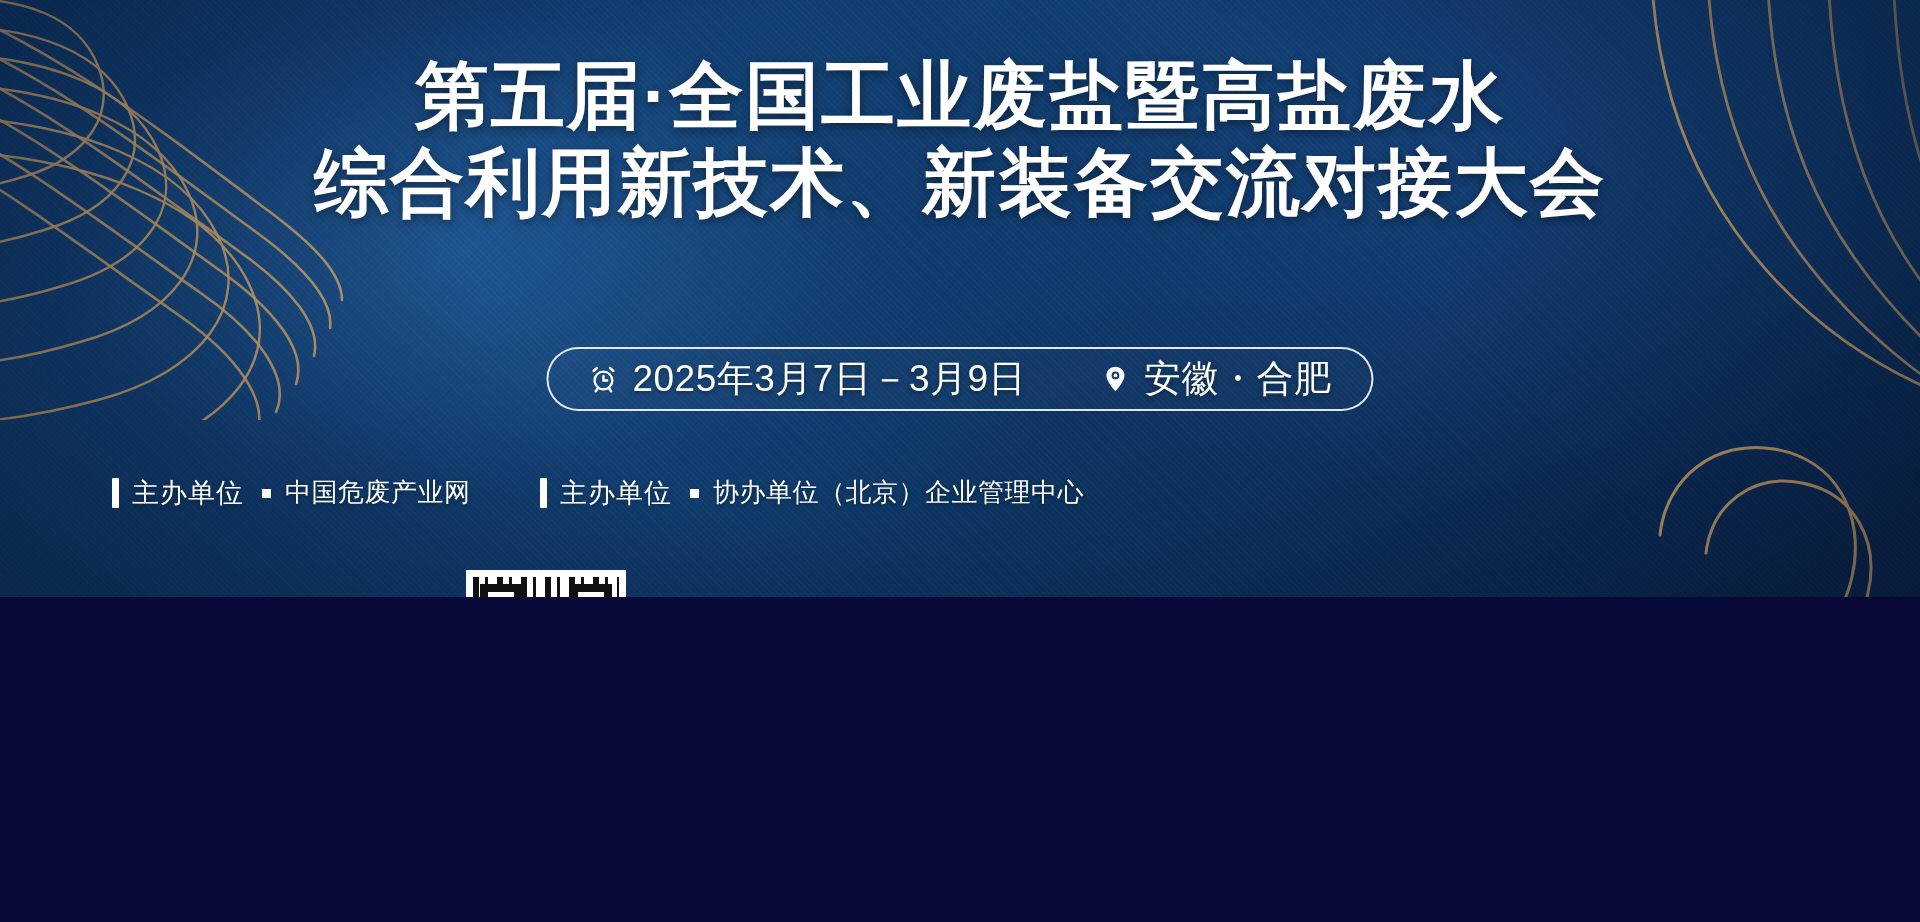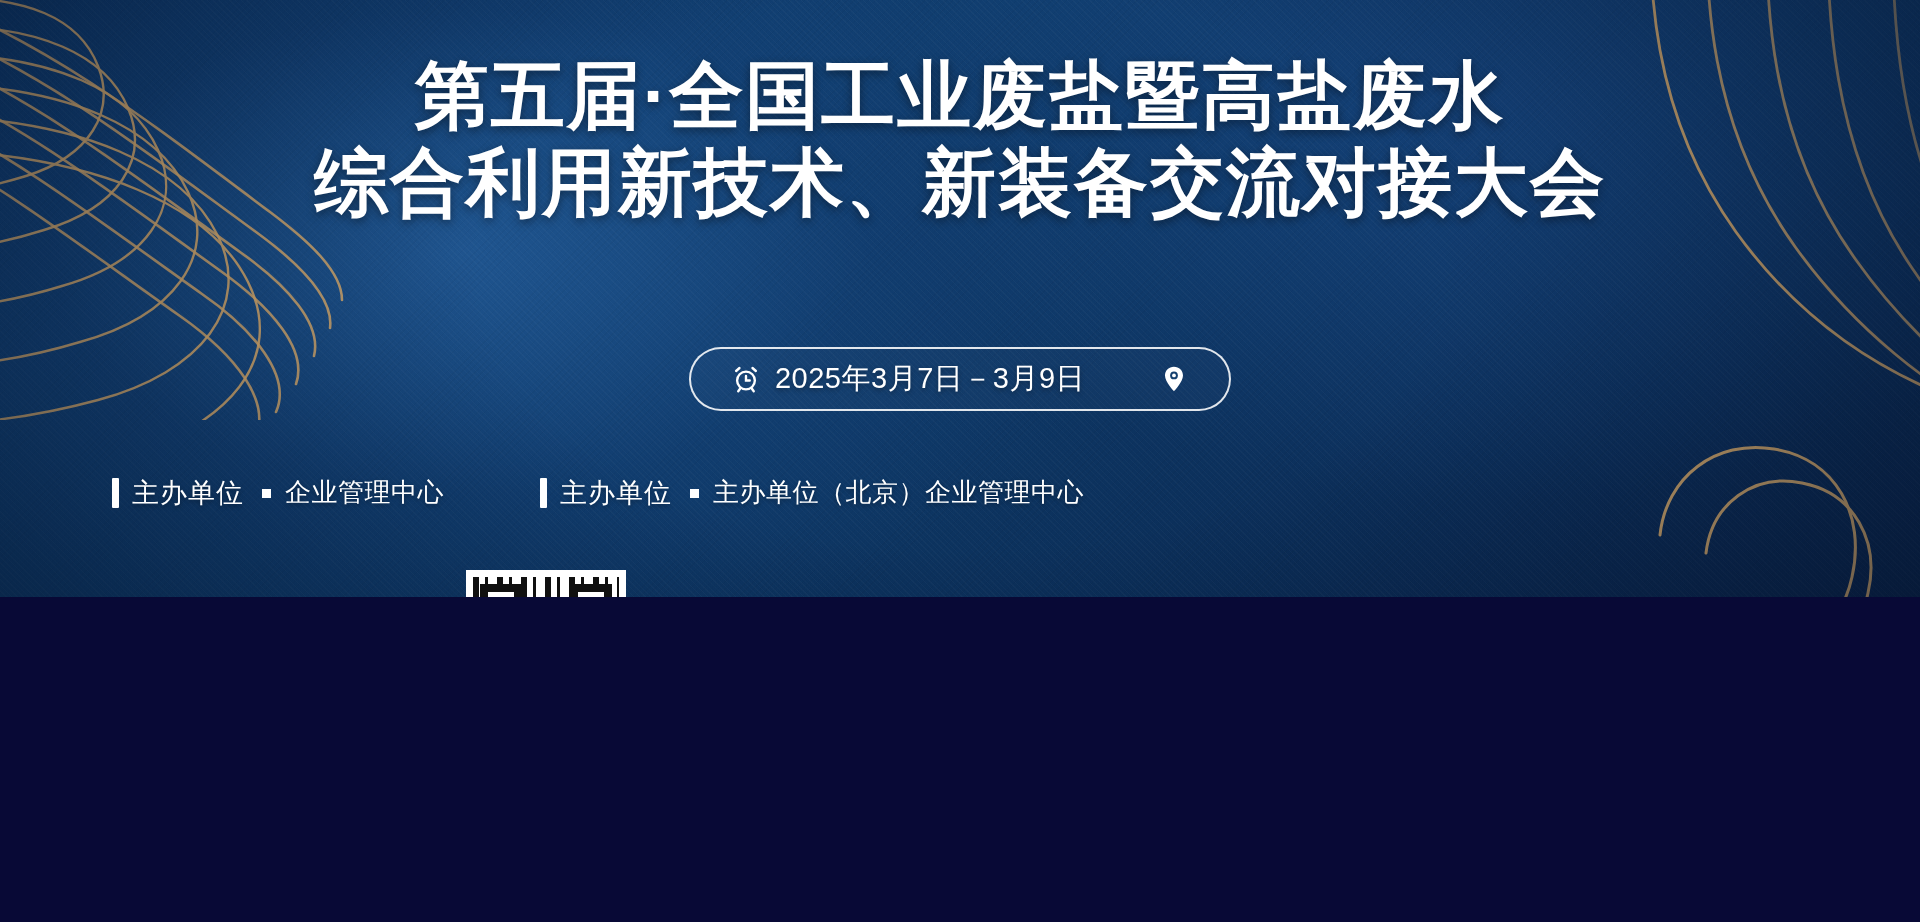--- a/index.html
+++ b/index.html
@@ -69,21 +69,21 @@
     top: 347px;
     height: 64px;
     padding: 0 40px;
     border: 2px solid rgba(255,255,255,0.88);
     border-radius: 34px;
     display: flex; align-items: center; gap: 74px;
     background: rgba(255,255,255,0.02);
   }
   .pill-item { display: flex; align-items: center; gap: 14px; }
   .pill-text {
-    color: #ffffff; font-size: 29px; font-weight: 400;
+    color: #ffffff; font-size: 37px; font-weight: 400;
     letter-spacing: 0.5px; white-space: nowrap;
     text-shadow: 0 2px 5px rgba(0,0,0,0.35);
   }
   .pill-icon { width: 30px; height: 30px; display: block; flex: none; }
 
   
   .orgs {
     position: absolute; left: 0; top: 470px; width: 1920px; height: 130px;
   }
   .org-col { position: absolute; display: flex; align-items: flex-start; }
@@ -201,40 +201,41 @@
           </g>
         </svg>
         <span class="pill-text">2025年3月7日－3月9日</span>
       </div>
       <div class="pill-item">
         <svg class="pill-icon" viewBox="0 0 24 24">
           <path d="M12 2.2c-4.1 0-7.2 3.1-7.2 7 0 5.2 7.2 12.6 7.2 12.6s7.2-7.4 7.2-12.6c0-3.9-3.1-7-7.2-7z" fill="#ffffff"></path>
           <circle cx="12" cy="9.1" r="3.1" fill="#15406f"></circle>
           <circle cx="12" cy="9.1" r="1.5" fill="#ffffff"></circle>
         </svg>
+        <span class="pill-text">安徽・合肥</span>
       </div>
     </div>
 
     <div class="orgs">
 
       <div class="org-col org-col-1">
         <span class="org-bar"></span>
         <span class="org-label">主办单位</span>
         <span class="org-dot"></span>
         <span class="org-values">
-          <span class="org-value">企业管理中心</span>
+          <span class="org-value">中国危废产业网</span>
         </span>
       </div>
 
       <div class="org-col org-col-2">
         <span class="org-bar"></span>
         <span class="org-label">主办单位</span>
         <span class="org-dot"></span>
         <span class="org-values">
-          <span class="org-value">主办单位（北京）企业管理中心</span>
+          <span class="org-value">协办单位（北京）企业管理中心</span>
         </span>
       </div>
 
 
     </div>
 
     <div class="qr">
       <div class="qr-inner"></div>
       <div class="qr-eye qr-eye-tl"></div>
       <div class="qr-eye qr-eye-tr"></div>

